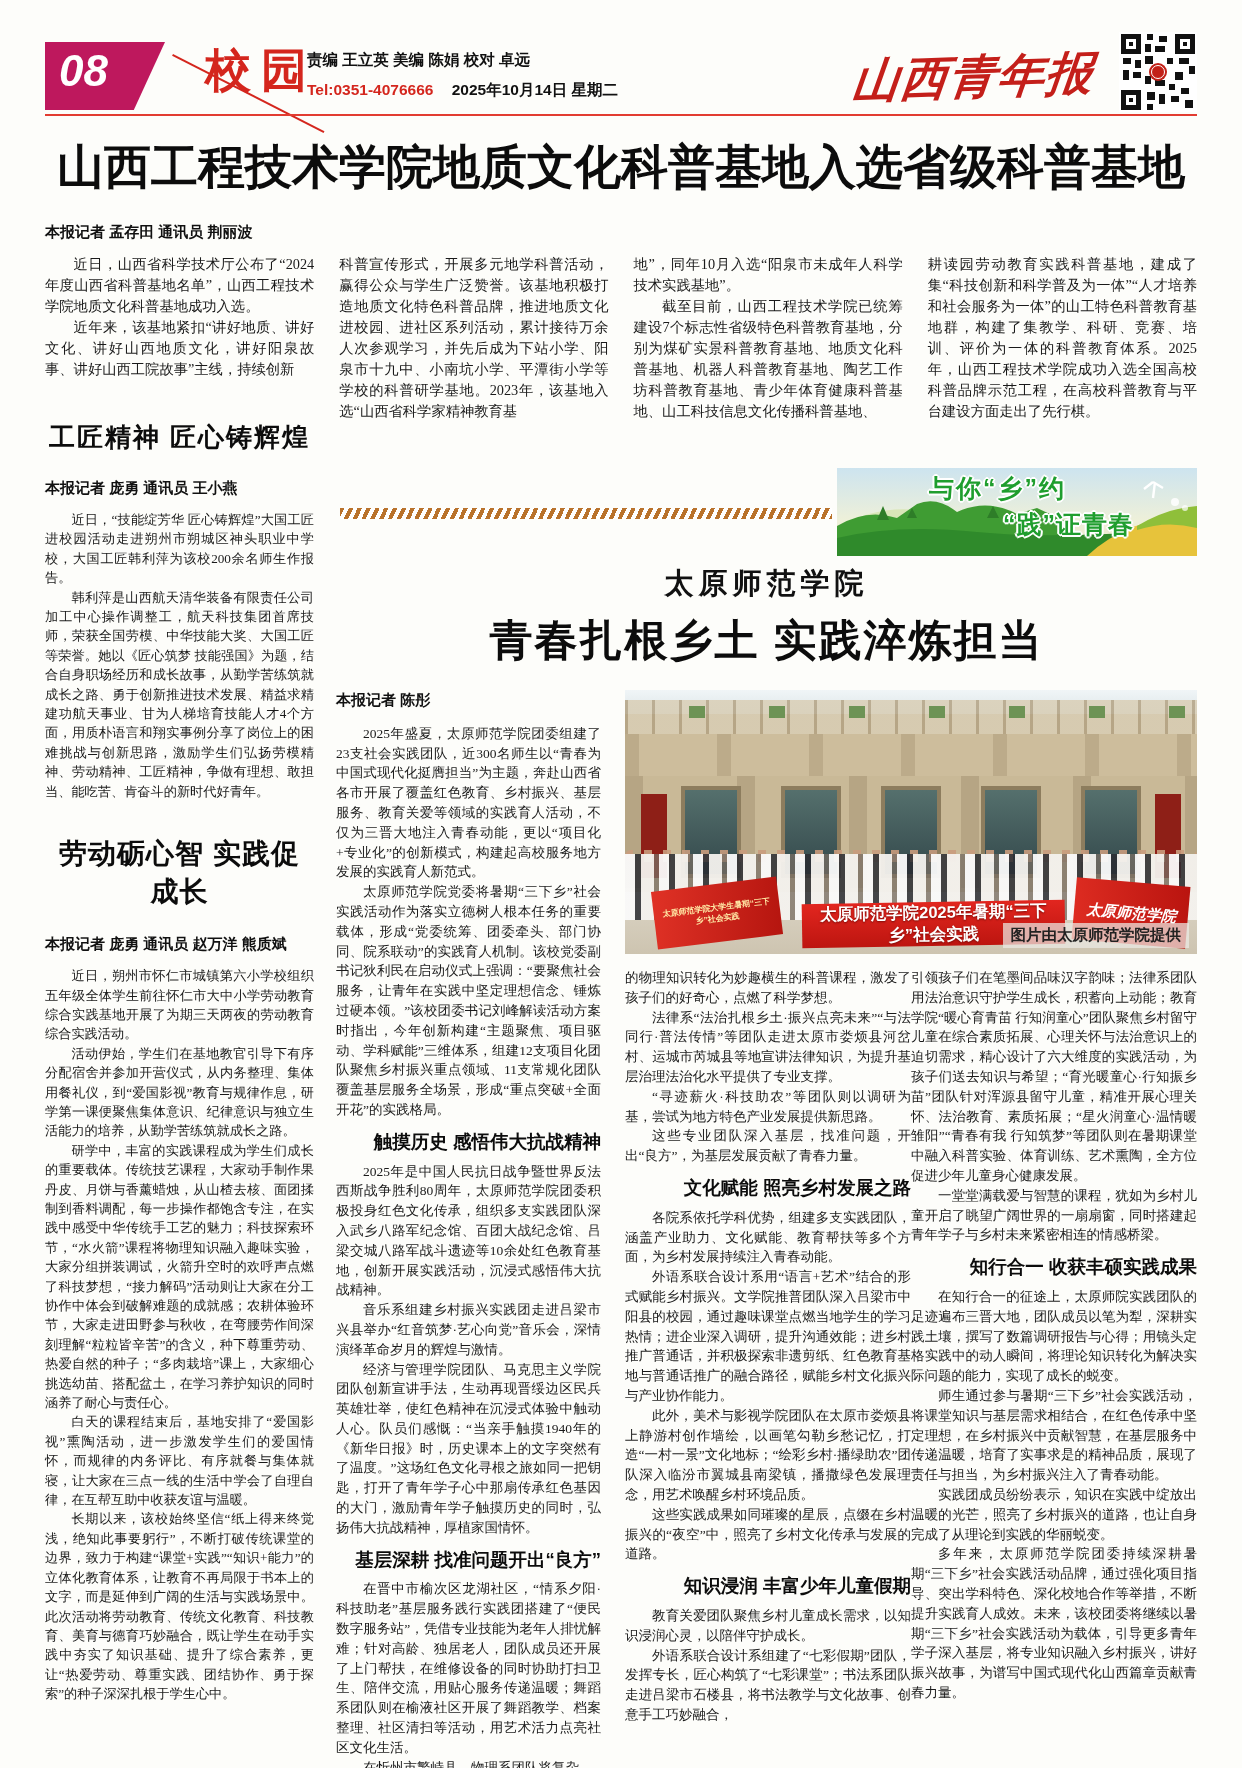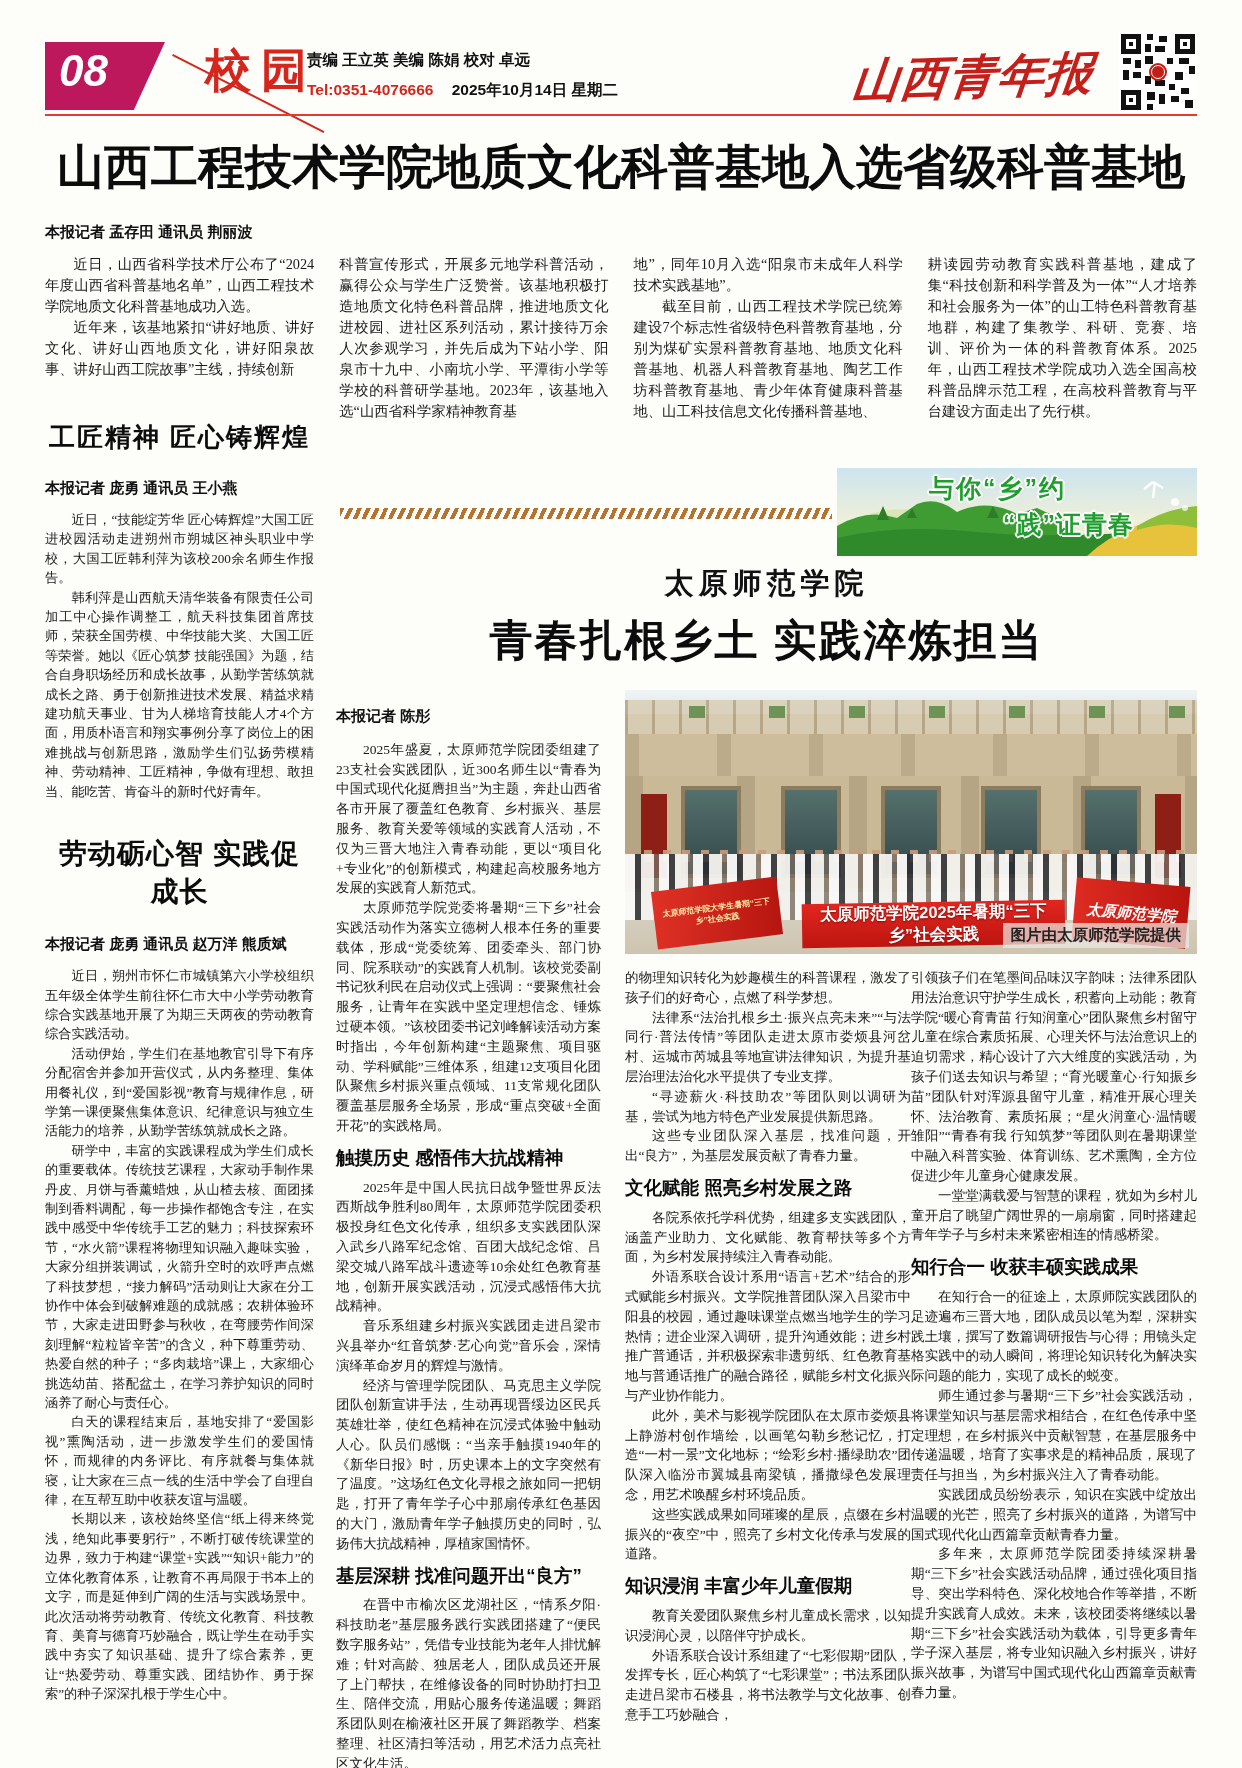--- a/index.html
+++ b/index.html
@@ -20,21 +20,21 @@
   .credits .l2{margin-top:9px;font-size:15.5px;}
   .credits .tel{color:#d4261d;font-weight:700;}
   .credits .date{color:#111;font-weight:700;margin-left:14px;}
   .masthead{position:absolute;right:104px;top:8px;font-family:"DejaVu Serif",serif;
             font-style:italic;font-weight:900;font-size:47px;color:#c41f1a;
             transform:skewX(-8deg) rotate(-2deg);letter-spacing:1px;white-space:nowrap;}
   .qr{position:absolute;right:0;top:-6px;width:78px;height:80px;}
   .redrule{position:absolute;left:45px;top:114px;width:1152px;height:2px;background:#e23c31;}
   
   .byline{font-family:"Liberation Sans","DejaVu Sans",sans-serif;font-weight:700;
-          font-size:15px;color:#111;margin-top:16px;}
+          font-size:15px;color:#111;}
   .art p{margin:0;text-indent:2em;text-align:justify;}
   .art p.cont{text-indent:0;}
   
   .lead{position:absolute;left:45px;top:130px;width:1152px;}
   .lead h1{margin:6px 0 0;text-align:center;font-family:"Liberation Sans","DejaVu Sans",sans-serif;
            font-weight:900;font-size:47px;letter-spacing:0;color:#0c0c0c;white-space:nowrap;}
   .lead .byline{display:block;margin-top:24px;}
   .lead-cols{display:flex;gap:25px;margin-top:12px;}
   .lead-cols .c{flex:1;font-size:14.3px;line-height:21px;}
   
@@ -60,21 +60,21 @@
   .b2{left:166px;top:40px;font-size:25px;letter-spacing:1px;}
   .kicker{text-align:center;font-family:"DejaVu Serif",serif;font-weight:700;
           font-size:29px;letter-spacing:5px;margin-top:8px;color:#111;}
   .fhead{text-align:center;font-family:"Liberation Sans","DejaVu Sans",sans-serif;
          font-weight:900;font-size:43px;letter-spacing:2px;margin-top:8px;color:#0c0c0c;}
   .fbody{display:flex;gap:24px;margin-top:20px;}
   .fcol1{width:265px;flex:none;}
   .fright{flex:1;min-width:0;}
   .fcol{font-size:13.5px;line-height:19.8px;}
   .fcol .byline{display:block;margin-bottom:14px;}
-  h3.sub{margin:12px 0 10px;text-align:left;font-family:"Liberation Sans","DejaVu Sans",sans-serif;
+  h3.sub{margin:12px 0 10px;text-align:right;font-family:"Liberation Sans","DejaVu Sans",sans-serif;
          font-weight:900;font-size:18.5px;color:#0c0c0c;}
   .fcols{display:flex;margin-top:14px;}
   .fcols .fc{flex:1;min-width:0;}
   
   .photo{position:relative;height:264px;overflow:hidden;background:#c9b997;}
   .ph-sky{position:absolute;top:0;left:0;right:0;height:24px;background:linear-gradient(#f0f5f7,#dde6e8);}
   .ph-rail{position:absolute;top:10px;left:0;right:0;height:34px;
            background:repeating-linear-gradient(90deg,#b3a283 0 3px,#d9ceb5 3px 27px);opacity:.85;}
   .ph-plants{position:absolute;top:16px;left:0;right:0;height:12px;
              background:repeating-linear-gradient(90deg,transparent 0 64px,#6d9355 64px 80px);}
@@ -290,21 +290,21 @@
             <p>教育关爱团队聚焦乡村儿童成长需求，以知识浸润心灵，以陪伴守护成长。</p>
             <p>外语系联合设计系组建了“七彩假期”团队，发挥专长，匠心构筑了“七彩课堂”；书法系团队走进吕梁市石楼县，将书法教学与文化故事、创意手工巧妙融合，</p>
           </div>
 
           <div class="fc fcol">
             <p class="cont">引领孩子们在笔墨间品味汉字韵味；法律系团队用法治意识守护学生成长，积蓄向上动能；教育学院“暖心育青苗 行知润童心”团队聚焦乡村留守儿童在综合素质拓展、心理关怀与法治意识上的迫切需求，精心设计了六大维度的实践活动，为孩子们送去知识与希望；“育光暖童心·行知振乡苗”团队针对浑源县留守儿童，精准开展心理关怀、法治教育、素质拓展；“星火润童心·温情暖雏阳”“青春有我 行知筑梦”等团队则在暑期课堂中融入科普实验、体育训练、艺术熏陶，全方位促进少年儿童身心健康发展。</p>
             <p>一堂堂满载爱与智慧的课程，犹如为乡村儿童开启了眺望广阔世界的一扇扇窗，同时搭建起青年学子与乡村未来紧密相连的情感桥梁。</p>
             <h3 class="sub">知行合一 收获丰硕实践成果</h3>
             <p>在知行合一的征途上，太原师院实践团队的足迹遍布三晋大地，团队成员以笔为犁，深耕实践土壤，撰写了数篇调研报告与心得；用镜头定格实践中的动人瞬间，将理论知识转化为解决实际问题的能力，实现了成长的蜕变。</p>
             <p>师生通过参与暑期“三下乡”社会实践活动，将课堂知识与基层需求相结合，在红色传承中坚定理想，在乡村振兴中贡献智慧，在基层服务中传递温暖，培育了实事求是的精神品质，展现了责任与担当，为乡村振兴注入了青春动能。</p>
-            <p>实践团成员纷纷表示，知识在实践中绽放出温暖的光芒，照亮了乡村振兴的道路，为谱写中国式现代化山西篇章贡献青春力量。</p>
+            <p>实践团成员纷纷表示，知识在实践中绽放出温暖的光芒，照亮了乡村振兴的道路，也让自身完成了从理论到实践的华丽蜕变。</p>
             <p>多年来，太原师范学院团委持续深耕暑期“三下乡”社会实践活动品牌，通过强化项目指导、突出学科特色、深化校地合作等举措，不断提升实践育人成效。未来，该校团委将继续以暑期“三下乡”社会实践活动为载体，引导更多青年学子深入基层，将专业知识融入乡村振兴，讲好振兴故事，为谱写中国式现代化山西篇章贡献青春力量。</p>
           </div>
         </div>
       </div>
     </div>
   </section>
 
 </div>
 
 </body></html>

